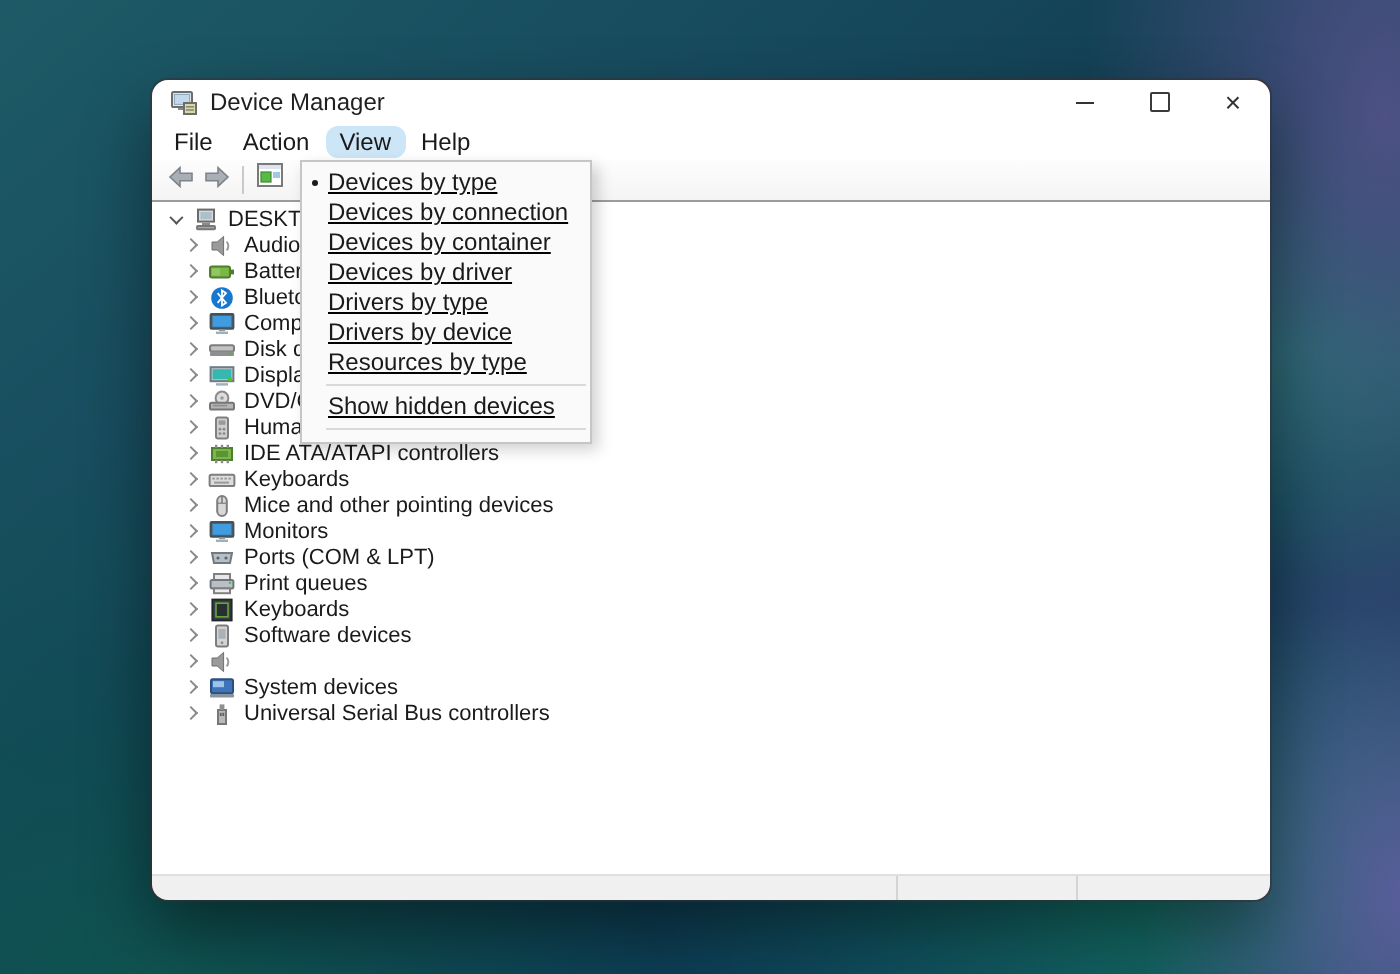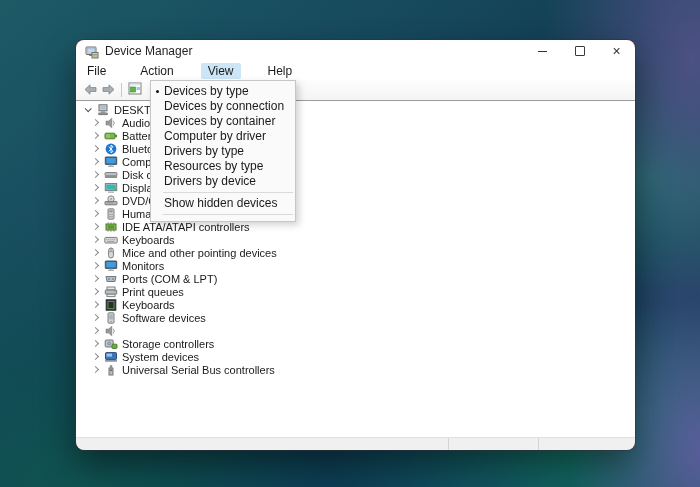--- a/index.html
+++ b/index.html
@@ -25,21 +25,21 @@
   
   .titlebar{height:22px;display:flex;align-items:center;padding-left:9px;background:#fff;}
   .app-icon{width:14px;height:13px;margin-right:6px;flex:0 0 auto;}
   .title{font-size:12px;color:#1f1f1f;}
   .controls{margin-left:auto;display:flex;height:100%;}
   .ctrl{width:37px;height:100%;display:flex;align-items:center;justify-content:center;color:#222;}
   .glyph-min{width:9px;height:1px;background:#333;display:block;}
   .glyph-max{width:8px;height:8px;border:1px solid #3a3a3a;border-radius:1px;display:block;}
   .glyph-close{font-size:14px;line-height:1;color:#333;}
   
-  .menubar{height:18px;display:flex;align-items:center;padding-left:4px;font-size:12px;background:#fff;gap:19px;}
+  .menubar{height:18px;display:flex;align-items:center;padding-left:4px;font-size:12px;background:#fff;}
   .mitem{padding:1px 7px;margin-right:1px;border-radius:2px;color:#1a1a1a;}
   
   .toolbar{height:21px;display:flex;align-items:center;padding-left:5px;
     background:linear-gradient(#fdfdfd,#f4f4f4);border-bottom:1px solid #9c9c9c;box-sizing:border-box;}
   .tbtn{width:16px;height:15px;margin:0 1px;display:flex;align-items:center;justify-content:center;}
   .tb-sep{width:1px;height:14px;background:#c9c9c9;margin:0 4px;}
   
   .content{position:relative;height:336px;background:#fff;overflow:hidden;}
   .tree{padding-top:2px;}
   .trow{height:13px;display:flex;align-items:center;font-size:11px;color:#1a1a1a;white-space:nowrap;}
@@ -48,21 +48,21 @@
   .chev{width:11px;display:flex;align-items:center;justify-content:center;flex:0 0 auto;}
   .chev i{width:4px;height:4px;border-right:1px solid #8a8a8a;border-bottom:1px solid #8a8a8a;
     transform:rotate(-45deg);display:block;}
   .chev.open i{border-color:#555;transform:rotate(45deg) translate(0,-1px);}
   .ticon{width:14px;height:12px;margin-left:3px;flex:0 0 auto;display:flex;align-items:center;}
   .ticon svg{display:block;}
   .tlabel{margin-left:4px;}
   
   .menu{position:absolute;left:74px;top:40px;width:146px;box-sizing:border-box;z-index:10;
     background:#fafafa;border:1px solid #c6c6c6;box-shadow:3px 3px 7px rgba(0,0,0,.18);
-    padding:3px 0;font-size:12px;}
+    padding:3px 0;font-size:12px;text-decoration:underline;}
   .vitem{height:15px;line-height:15px;padding-left:13px;position:relative;color:#1a1a1a;}
   .vitem .bullet{position:absolute;left:5px;top:6px;width:3px;height:3px;border-radius:50%;background:#1a1a1a;}
   .vsep{height:1px;background:#d9d9d9;margin:3px 2px 3px 12px;}
   
   .statusbar{position:absolute;left:0;right:0;bottom:0;height:13px;background:#f0f0f0;
     border-top:1px solid #e0e0e0;display:flex;box-sizing:border-box;}
   .sb-sec{height:100%;border-right:1px solid #d4d4d4;box-sizing:border-box;}
   .sb-sec:last-child{border-right:none;}
 </style>
 </head>
@@ -91,21 +91,21 @@
         </div>
       <div class="ctrl">
           <span class="glyph-close">×</span>
         </div>
     </div>
   </div>
 
   <div class="menubar">
       <div class="mitem">File</div>
       <div class="mitem">Action</div>
-      <div class="mitem" style="background: rgb(205, 230, 247);">View</div>
+      <div class="mitem" style="background: rgb(205, 230, 247); border-radius: 6px;">View</div>
       <div class="mitem">Help</div>
     </div>
 
   <div class="toolbar">
     <div class="tbtn">
       <span>
         <svg width="13" height="11" viewBox="0 0 13 11">
             <path d="M6 0.8 L1 5.5 L6 10.2 L6 7.4 L12 7.4 L12 3.6 L6 3.6 Z" fill="#a9afb5" stroke="#7c848b" stroke-width="0.8"></path>
           </svg>
       </span>
@@ -378,34 +378,20 @@
               <path d="M9.3 3.8 A3.2 3.2 0 0 1 9.3 8.2" stroke="#9a9a9a" stroke-width="1" fill="none"></path>
             </svg>
           </span>
         </div>
         <div class="trow child">
           <span class="chev">
             <i></i>
           </span>
           <span class="ticon">
             <svg width="14" height="12" viewBox="0 0 14 12">
-              <rect x="1.2" y="2" width="8" height="7" rx="1" fill="#c0c6cc" stroke="#6e7881"></rect>
-              <circle cx="5.2" cy="5.5" r="2" fill="#8e979e"></circle>
-              <circle cx="5.2" cy="5.5" r="0.7" fill="#c0c6cc"></circle>
-              <rect x="8" y="6.2" width="5" height="4.2" rx="0.8" fill="#6fae3f" stroke="#4c7d28"></rect>
-            </svg>
-          </span>
-          <span class="tlabel">Storage controllers</span>
-        </div>
-        <div class="trow child">
-          <span class="chev">
-            <i></i>
-          </span>
-          <span class="ticon">
-            <svg width="14" height="12" viewBox="0 0 14 12">
               <rect x="1.5" y="1.6" width="11" height="7" rx="0.8" fill="#3f74b8" stroke="#2c507e"></rect>
               <rect x="2.5" y="2.6" width="5.5" height="3" fill="#9cc3ea"></rect>
               <rect x="1" y="9" width="12" height="1.8" rx="0.5" fill="#8a949c"></rect>
             </svg>
           </span>
           <span class="tlabel">System devices</span>
         </div>
         <div class="trow child">
           <span class="chev">
             <i></i>
@@ -420,24 +406,24 @@
           </span>
           <span class="tlabel">Universal Serial Bus controllers</span>
         </div>
       </div>
   </div>
 
   <div class="menu">
       <div class="vitem"><span class="bullet" style="background: rgb(26, 26, 26);"></span><span>Devices by type</span></div>
       <div class="vitem"><span>Devices by connection</span></div>
       <div class="vitem"><span>Devices by container</span></div>
-      <div class="vitem"><span>Computer by driver</span></div>
+      <div class="vitem"><span>Devices by driver</span></div>
       <div class="vitem"><span>Drivers by type</span></div>
+      <div class="vitem"><span>Drivers by device</span></div>
       <div class="vitem"><span>Resources by type</span></div>
-      <div class="vitem"><span>Drivers by device</span></div>
       <div class="vsep"></div>
       <div class="vitem"><span>Show hidden devices</span></div>
       <div class="vsep"></div>
     </div>
 
   <div class="statusbar">
     <div class="sb-sec" style="width:373px"></div>
     <div class="sb-sec" style="width:90px"></div>
     <div class="sb-sec" style="flex:1"></div>
   </div>

